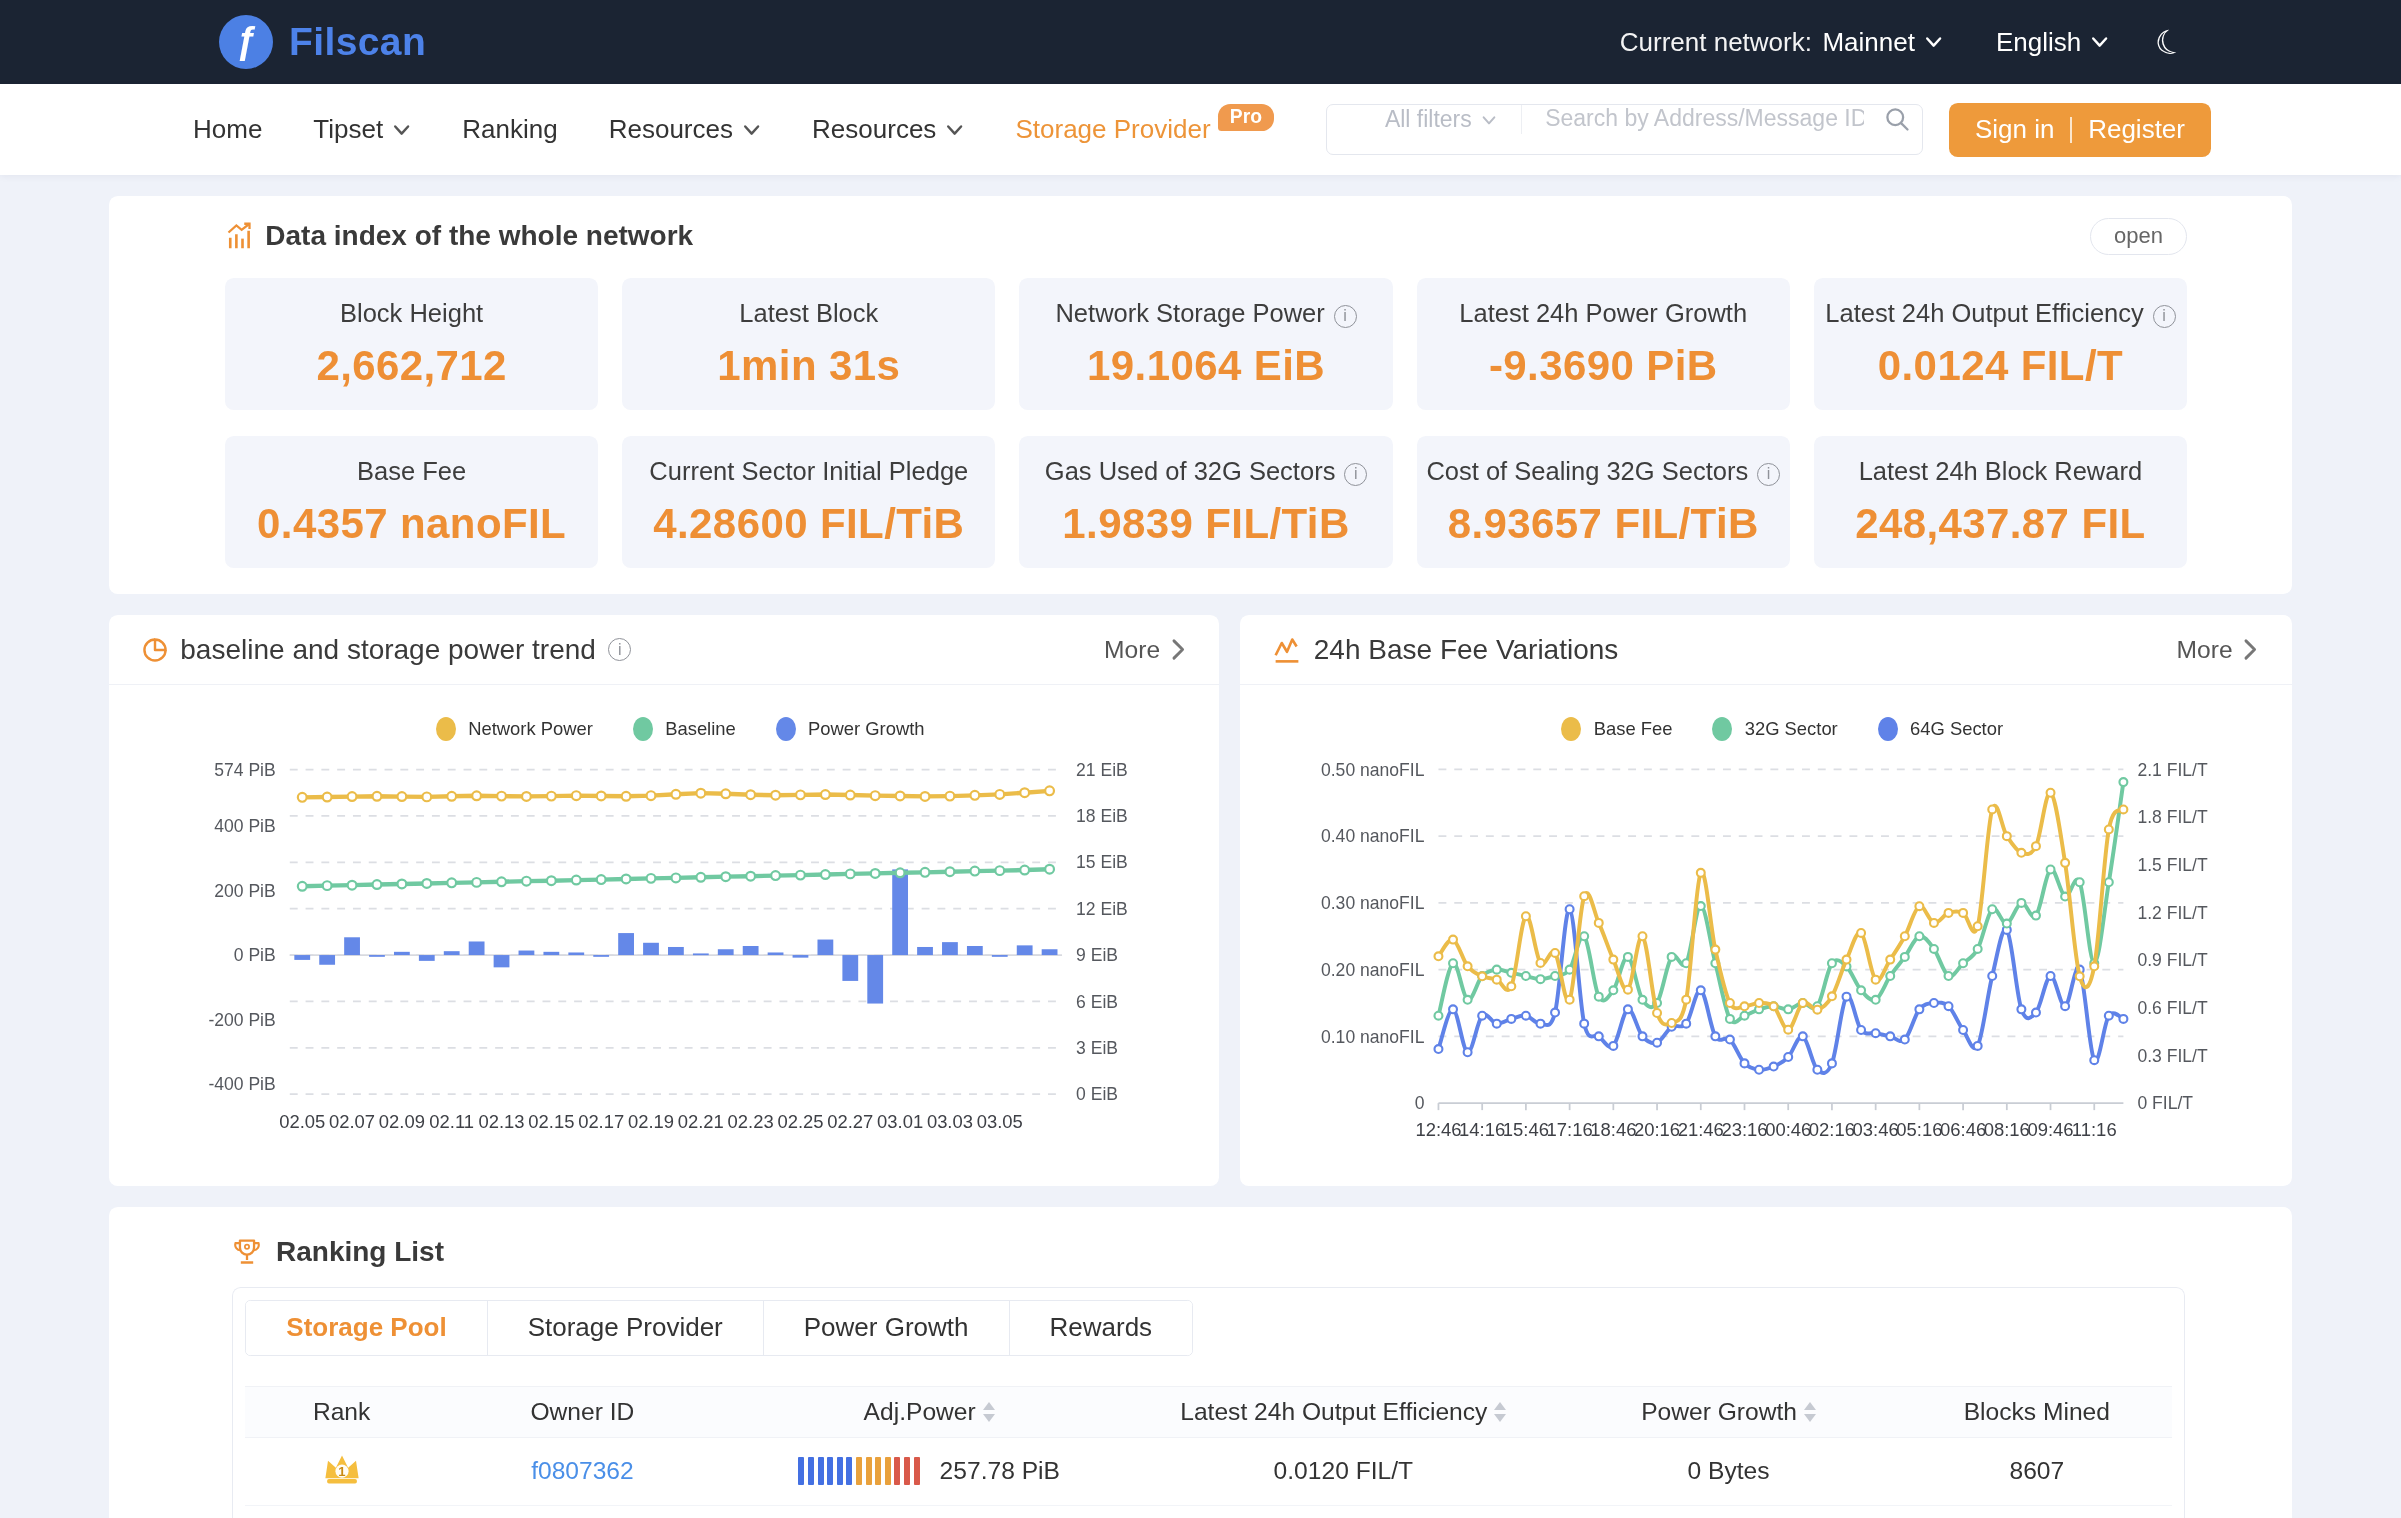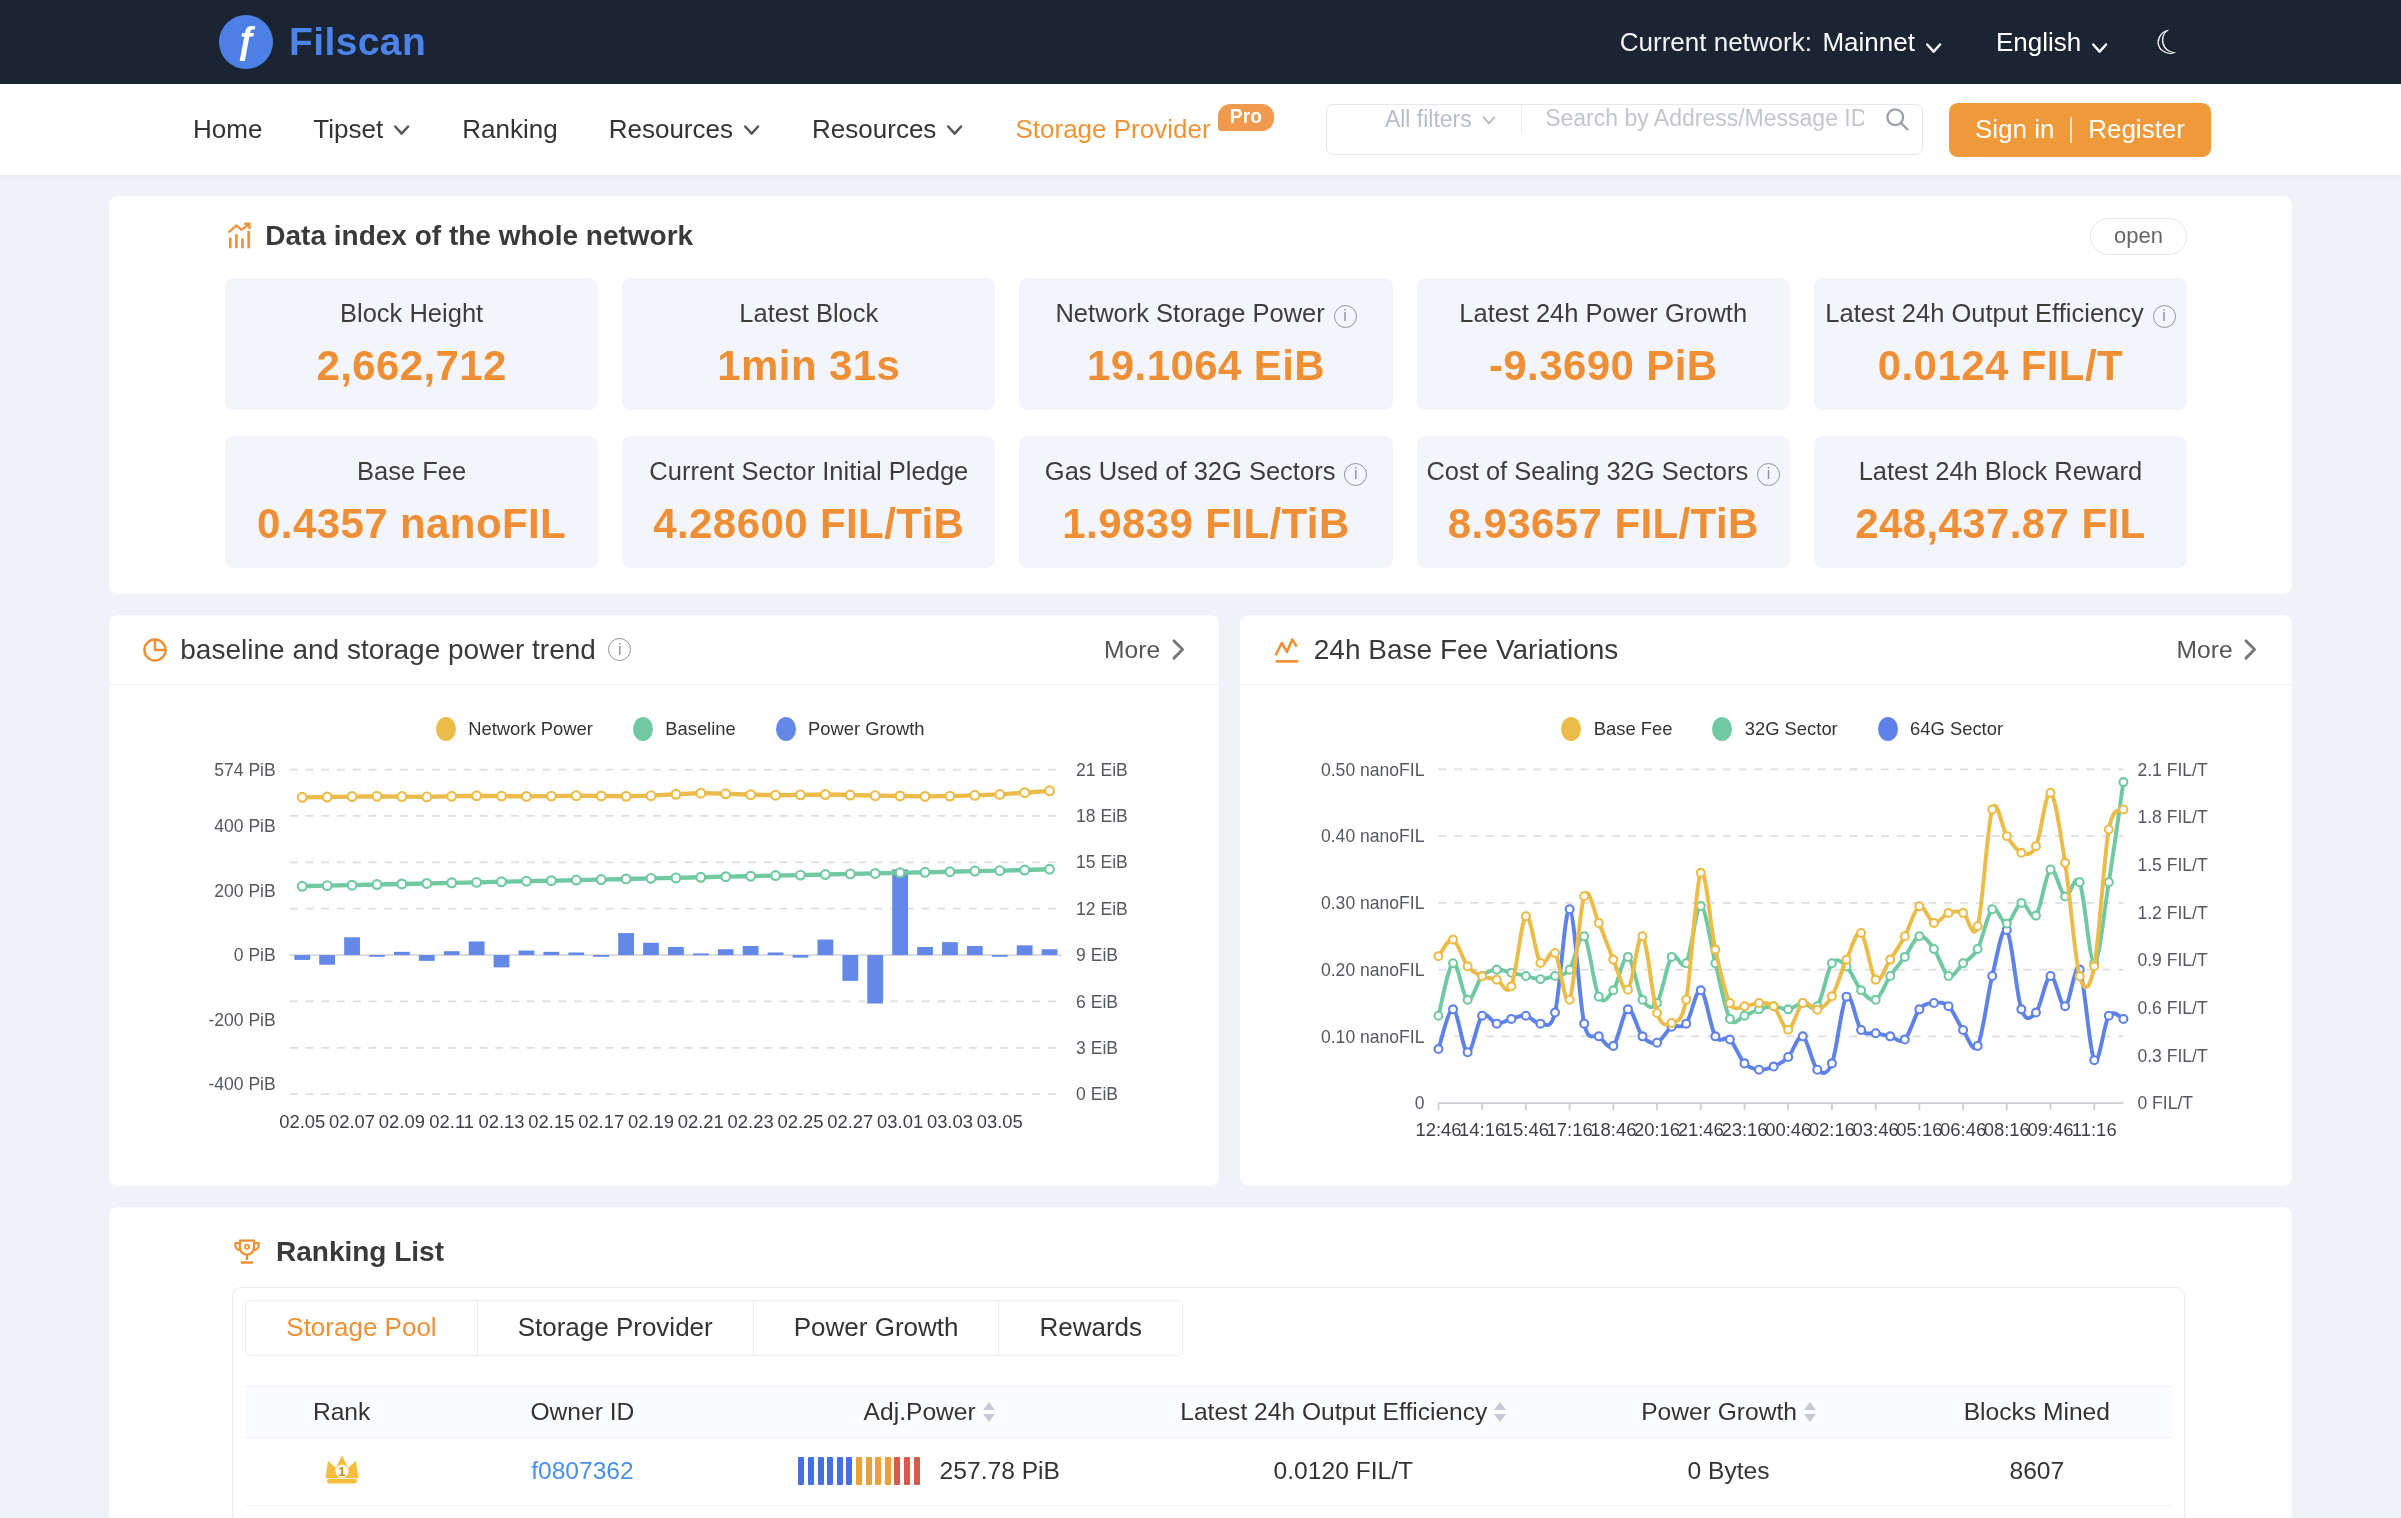--- a/index.html
+++ b/index.html
@@ -9,21 +9,21 @@
   
   .topbar { height:84px; background:#1B2433; display:flex; align-items:center;
     justify-content:space-between; padding:0 216px 0 219px; }
   .brand { display:flex; align-items:center; }
   .logo { width:54px; height:54px; border-radius:50%; background:#4C80E4; display:flex;
     align-items:center; justify-content:center; cursor:pointer; }
   .logo-f { color:#fff; font-size:37px; font-weight:700; font-style:italic; line-height:1; padding-bottom:3.5px;}
   .brand-name { color:#4D82E9; font-size:39px; font-weight:700; margin-left:16px; letter-spacing:0.4px;}
   .topbar-right { display:flex; align-items:center; color:#fff; font-size:26px; }
   .net-label { opacity:.95; }
-  .tb-select { display:flex; align-items:flex-end; cursor:pointer; margin-left:10.5px; }
+  .tb-select { display:flex; align-items:center; cursor:pointer; margin-left:10.5px; }
   .chev { width:19.3px; height:19.3px; margin-left:8.8px; }
   .chev polyline { fill:none; stroke:#fff; stroke-width:3; stroke-linecap:round; stroke-linejoin:round; }
   .lang { margin-left:53px; }
   .moon { margin-left:46px; font-size:33px; cursor:pointer; line-height:1; transform:rotate(-18deg); }
 
   
   .navbar { height:91px; background:#fff; display:flex; align-items:center;
     padding-left:193px; position:relative; box-shadow:0 1.8px 7px rgba(30,40,80,.06); }
   .nav-links { display:flex; align-items:center; gap:51px; font-size:26px; color:#333; }
   .nav-item { display:flex; align-items:center; cursor:pointer; white-space:nowrap; }
@@ -83,21 +83,21 @@
   .legend-dot { width:20px; height:24px; border-radius:50%; }
 
   
   .ranking-card { margin-top:21px; padding:23px 107px 0 123px; height:339px; overflow:hidden; }
   .ranking-title { display:flex; align-items:center; gap:14px; font-size:28px; font-weight:600; color:#3A3A3A; height:44px; }
   .ranking-box { margin-top:12.3px; border:1.8px solid #E8EBF2; border-radius:8.8px 8.8px 0 0; border-bottom:none;
     padding:12.3px 12.3px 0 12.3px; height:290px; }
   .tabstrip { display:inline-flex; border:1.8px solid #E7EAF1; border-radius:5.3px; overflow:hidden; }
   .tab { font-size:26px; color:#333; padding:0 40px; height:54px; display:flex; align-items:center;
     cursor:pointer; border-left:1.8px solid #E7EAF1; background:#fff; white-space:nowrap; }
-  .tab:first-child { border-left:none; }
+  .tab:first-child { border-left:none;font-weight:bold; }
   .tab.active { color:#EE9035; }
   table.rank-table { width:100%; border-collapse:collapse; margin-top:30px; table-layout:fixed; }
   .rank-table th { font-size:24.6px; font-weight:400; color:#333; height:51px; background:#FBFCFE;
     border-top:1.8px solid #F0F2F6; border-bottom:1.8px solid #F0F2F6; text-align:center; }
   .rank-table td { height:68px; text-align:center; font-size:24.6px; color:#333; border-bottom:1.8px solid #F2F4F8; }
   .th-inner { display:inline-flex; align-items:center; gap:7px; }
   .sorter { display:inline-flex; flex-direction:column; gap:3.5px; cursor:pointer; }
   .sorter i { width:0; height:0; border-left:6.1px solid transparent; border-right:6.1px solid transparent; display:block;}
   .sorter i.up { border-bottom:8px solid #C6CAD2; }
   .sorter i.down { border-top:8px solid #C6CAD2; }

